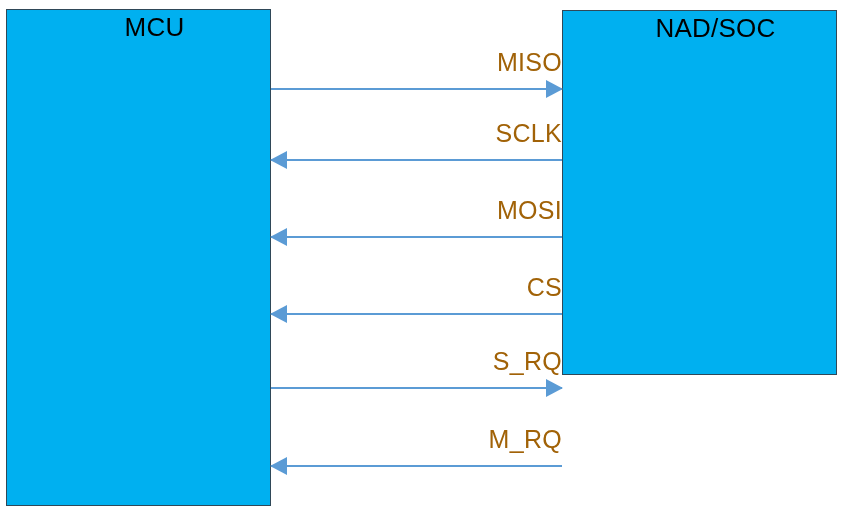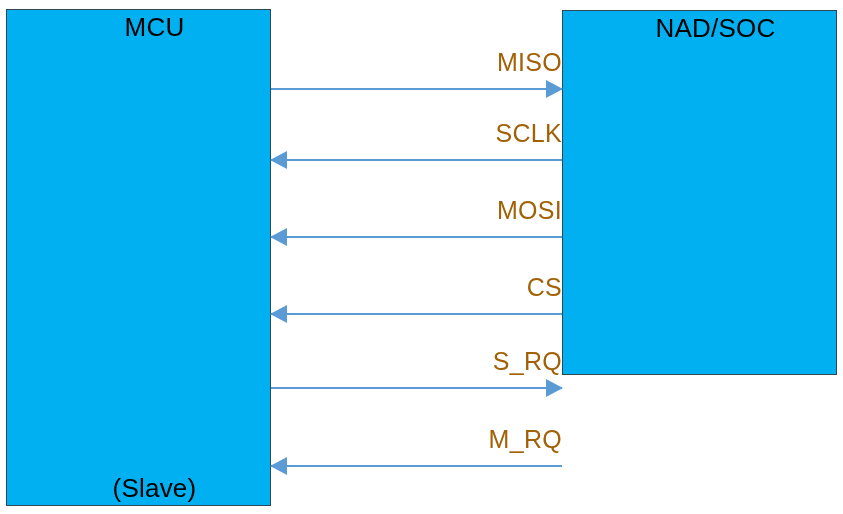--- a/index.html
+++ b/index.html
@@ -95,21 +95,20 @@
     user-select: none;
   }
 </style>
 </head>
 <body>
 
 <div id="canvas">
 
   <div id="node-mcu" class="node">
     <div>MCU</div>
-    <div class="line2">(Slave)</div>
   </div>
 
   <div id="node-nad" class="node">
     <div>NAD/SOC</div>
 
   </div>
 
   <div class="signal arrow-right" style="top:88px;">
     <div class="sig-label">MISO</div>
     <div class="sig-line"></div>

